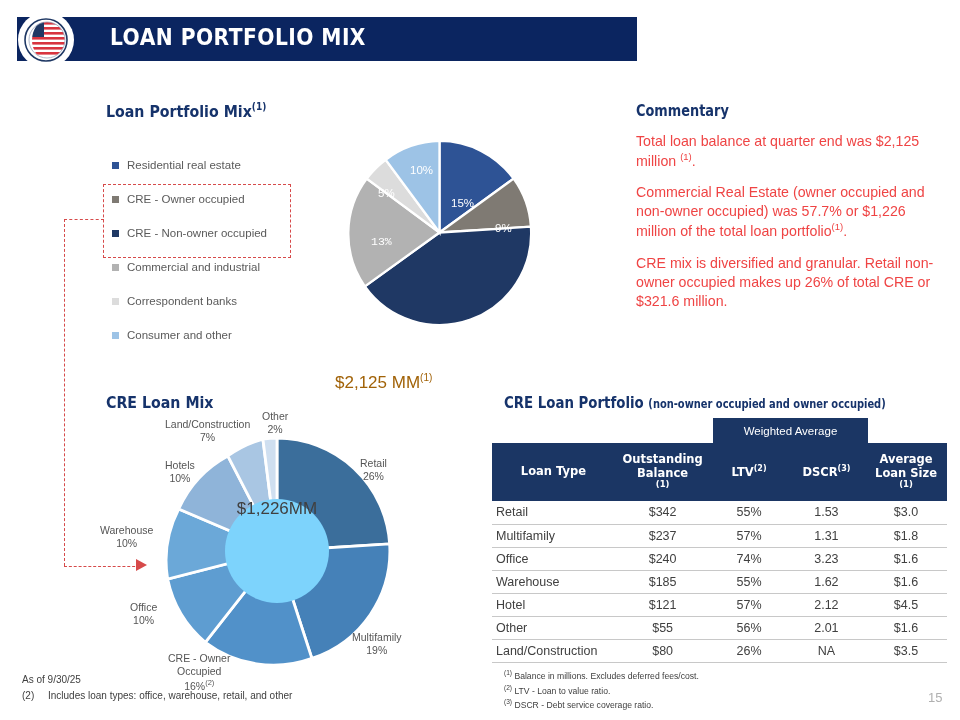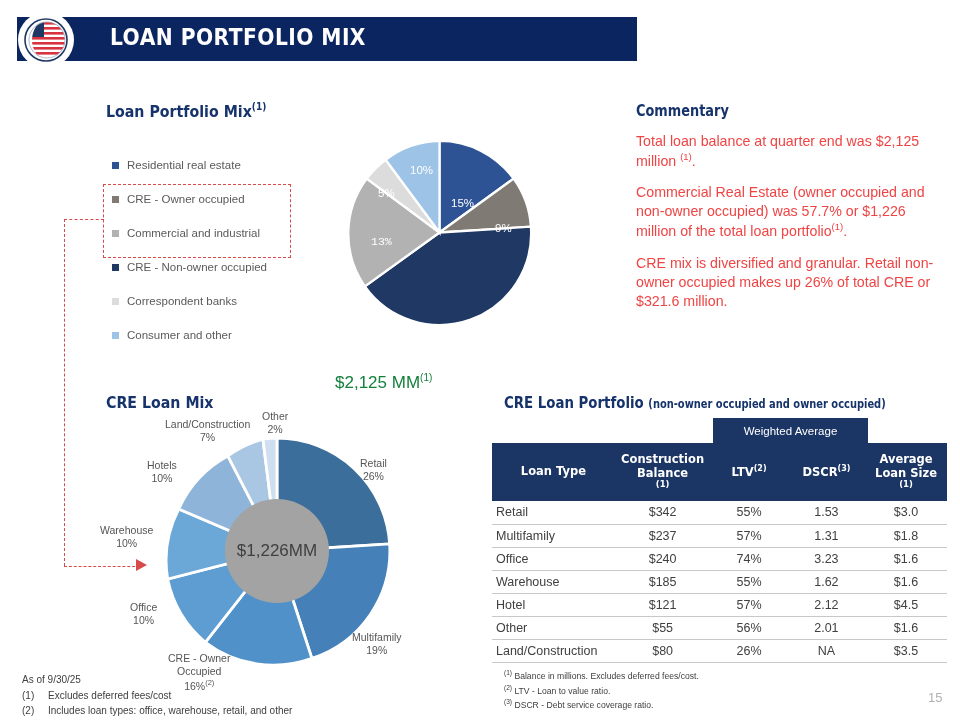--- a/index.html
+++ b/index.html
@@ -88,31 +88,31 @@
   
   .pie-wrap { position: absolute; left: 347px; top: 140px; width: 185px; height: 240px; }
   .pie-label {
     position: absolute;
     font-size: 11.5px;
     color: #ffffff;
     white-space: nowrap;
   }
   .pie-total {
     position: absolute; left: 335px; top: 372px;
-    font-size: 17px; color: #15803d;
+    font-size: 17px; color: #a16207;
     white-space: nowrap;
   }
   .pie-total .sup { font-size: 10px; vertical-align: super; }
   
   .donut-wrap { position: absolute; left: 163px; top: 437px; width: 228px; height: 228px; }
   .donut-hole {
     position: absolute; left: 50%; top: 50%;
     width: 104px; height: 104px; margin: -52px 0 0 -52px;
-    background: #a3a3a3; border-radius: 50%;
-    display: flex; align-items: center; justify-content: center;
+    background: #7dd3fc; border-radius: 50%;
+    display: flex; align-items: flex-start; justify-content: center;
   }
   .donut-center-text { font-size: 17px; color: #404040; white-space: nowrap; }
   .donut-label {
     position: absolute;
     font-size: 10.5px; color: #555555;
     text-align: center; line-height: 1.25;
     white-space: nowrap;
   }
   .donut-label .sup { font-size: 7.5px; vertical-align: super; }
   
@@ -206,26 +206,26 @@
 <div class="legend">
   <div class="legend-item">
     <span class="legend-swatch" style="background:#2e5395"></span>
     <span>Residential real estate</span>
   </div>
   <div class="legend-item">
     <span class="legend-swatch" style="background:#7f7a73"></span>
     <span>CRE - Owner occupied</span>
   </div>
   <div class="legend-item">
+    <span class="legend-swatch" style="background:#1f3864"></span>
+    <span>CRE - Non-owner occupied</span>
+  </div>
+  <div class="legend-item">
     <span class="legend-swatch" style="background:#b2b2b2"></span>
     <span>Commercial and industrial</span>
-  </div>
-  <div class="legend-item">
-    <span class="legend-swatch" style="background:#1f3864"></span>
-    <span>CRE - Non-owner occupied</span>
   </div>
   <div class="legend-item">
     <span class="legend-swatch" style="background:#dcdcdc"></span>
     <span>Correspondent banks</span>
   </div>
   <div class="legend-item">
     <span class="legend-swatch" style="background:#9dc3e6"></span>
     <span>Consumer and other</span>
   </div>
 </div>
@@ -286,21 +286,21 @@
   <div class="donut-hole">
     <span class="donut-center-text">$1,226MM</span>
   </div>
 </div>
 
 <div class="donut-label" style="left:360px; top:457px;">Retail<br>26%</div>
 <div class="donut-label" style="left:352px; top:631px;">Multifamily<br>19%</div>
 <div class="donut-label" style="left:168px; top:652px;">CRE - Owner<br>Occupied<br>16%<span class="sup">(2)</span></div>
 <div class="donut-label" style="left:130px; top:601px;">Office<br>10%</div>
 <div class="donut-label" style="left:100px; top:524px;">Warehouse<br>10%</div>
-<div class="donut-label" style="left:147px; top:459px;">Hotels<br>10%</div>
+<div class="donut-label" style="left:165px; top:459px;">Hotels<br>10%</div>
 <div class="donut-label" style="left:165px; top:418px;">Land/Construction<br>7%</div>
 <div class="donut-label" style="left:262px; top:410px;">Other<br>2%</div>
 
 <div class="sec-title" id="commentary-title">Commentary</div>
 <div class="commentary">
   <p>Total loan balance at quarter end was $2,125 million <span class="sup">(1)</span>.</p>
   <p>Commercial Real Estate (owner occupied and non-owner occupied) was 57.7% or $1,226 million of the total loan portfolio<span class="sup">(1)</span>.</p>
   <p>CRE mix is diversified and granular. Retail non-owner occupied makes up 26% of total CRE or $321.6 million.</p>
 </div>
 
@@ -315,21 +315,21 @@
   <colgroup>
     <col class="col-type">
       <col class="col-bal">
       <col class="col-ltv">
       <col class="col-dscr">
       <col class="col-avg">
   </colgroup>
   <thead>
     <tr>
       <th><span>Loan Type</span></th>
-      <th><span>Construction Balance</span><span class="fn">(1)</span></th>
+      <th><span>Outstanding Balance</span><span class="fn">(1)</span></th>
       <th><span>LTV</span><span class="sup">(2)</span></th>
       <th><span>DSCR</span><span class="sup">(3)</span></th>
       <th><span>Average Loan Size</span><span class="fn">(1)</span></th>
     </tr>
   </thead>
   <tbody>
     <tr>
       <td class="rowlabel">Retail</td>
       <td>$342</td>
       <td>55%</td>
@@ -382,17 +382,16 @@
 </table>
 
 <div class="tbl-notes">
   <div><span class="sup">(1)</span> <span>Balance in millions. Excludes deferred fees/cost.</span></div>
   <div><span class="sup">(2)</span> <span>LTV - Loan to value ratio.</span></div>
   <div><span class="sup">(3)</span> <span>DSCR - Debt service coverage ratio.</span></div>
 </div>
 
 <div class="left-notes">
   <div>As of 9/30/25</div>
-  <div><span class="num">(1)</span><span>Excludes deferred fees/cost</span></div>
   <div><span class="num">(2)</span><span>Includes loan types: office, warehouse, retail, and other</span></div>
 </div>
 
 <div class="page-num">15</div>
 
 </body></html>

